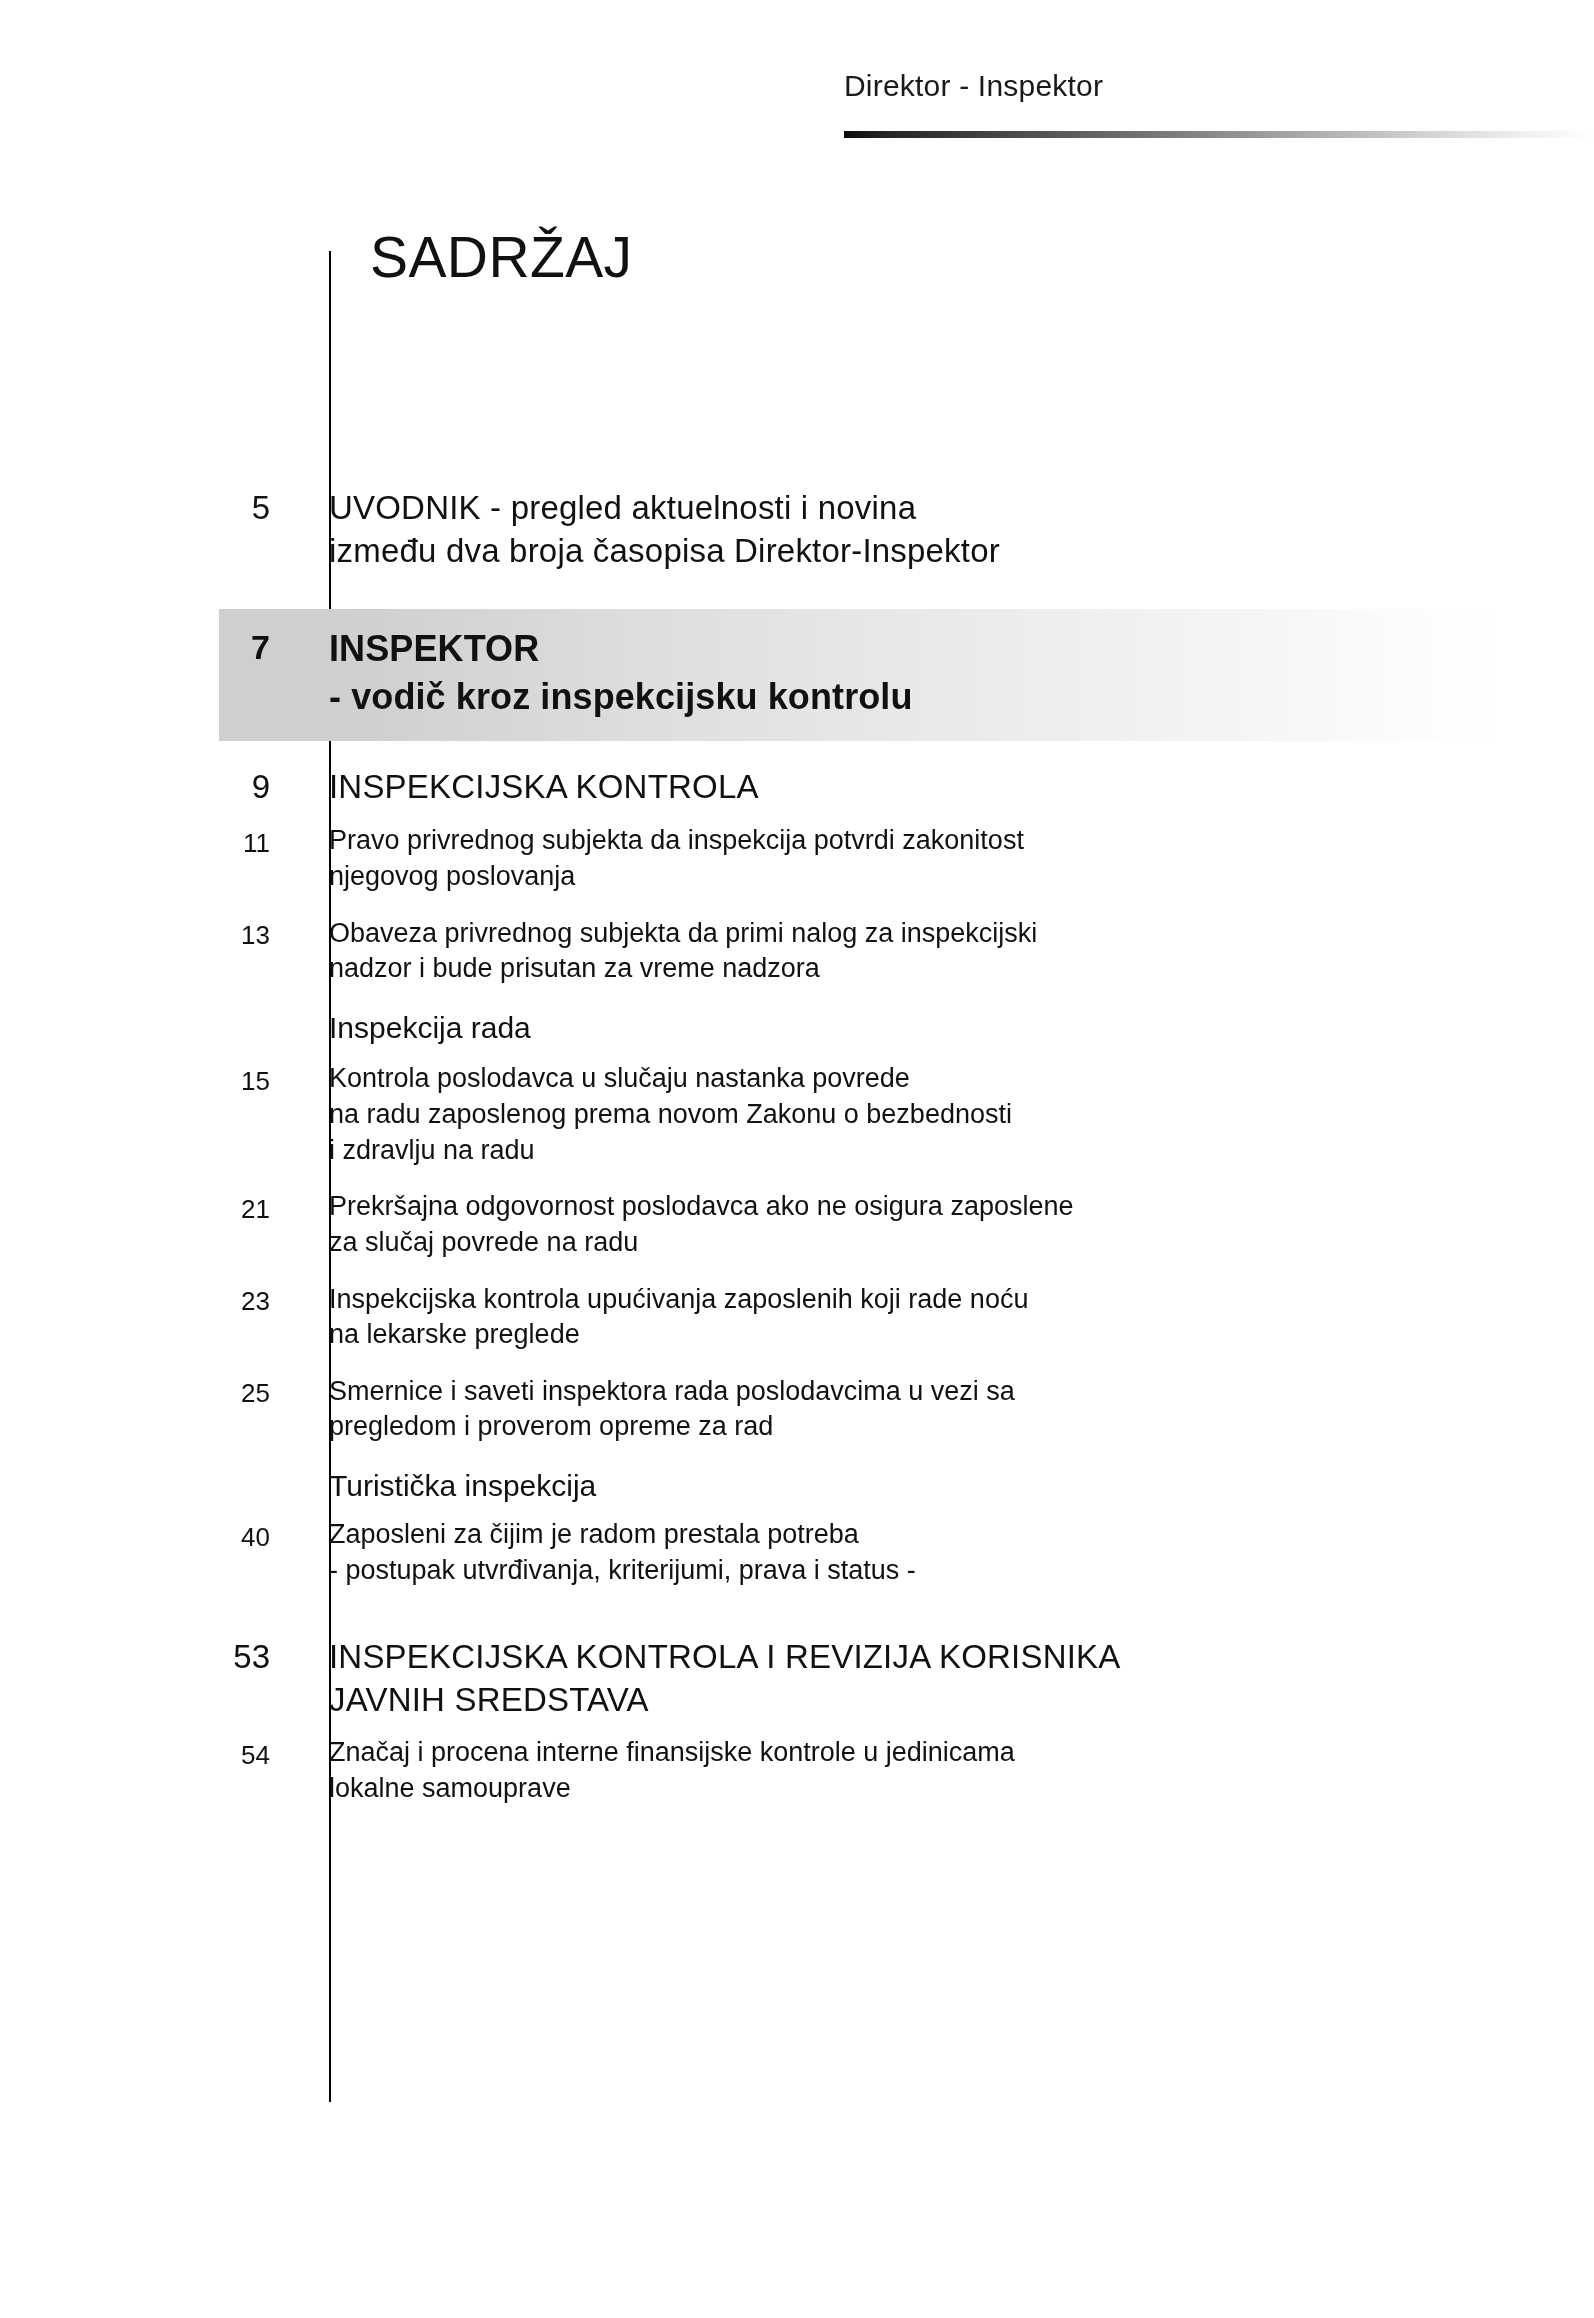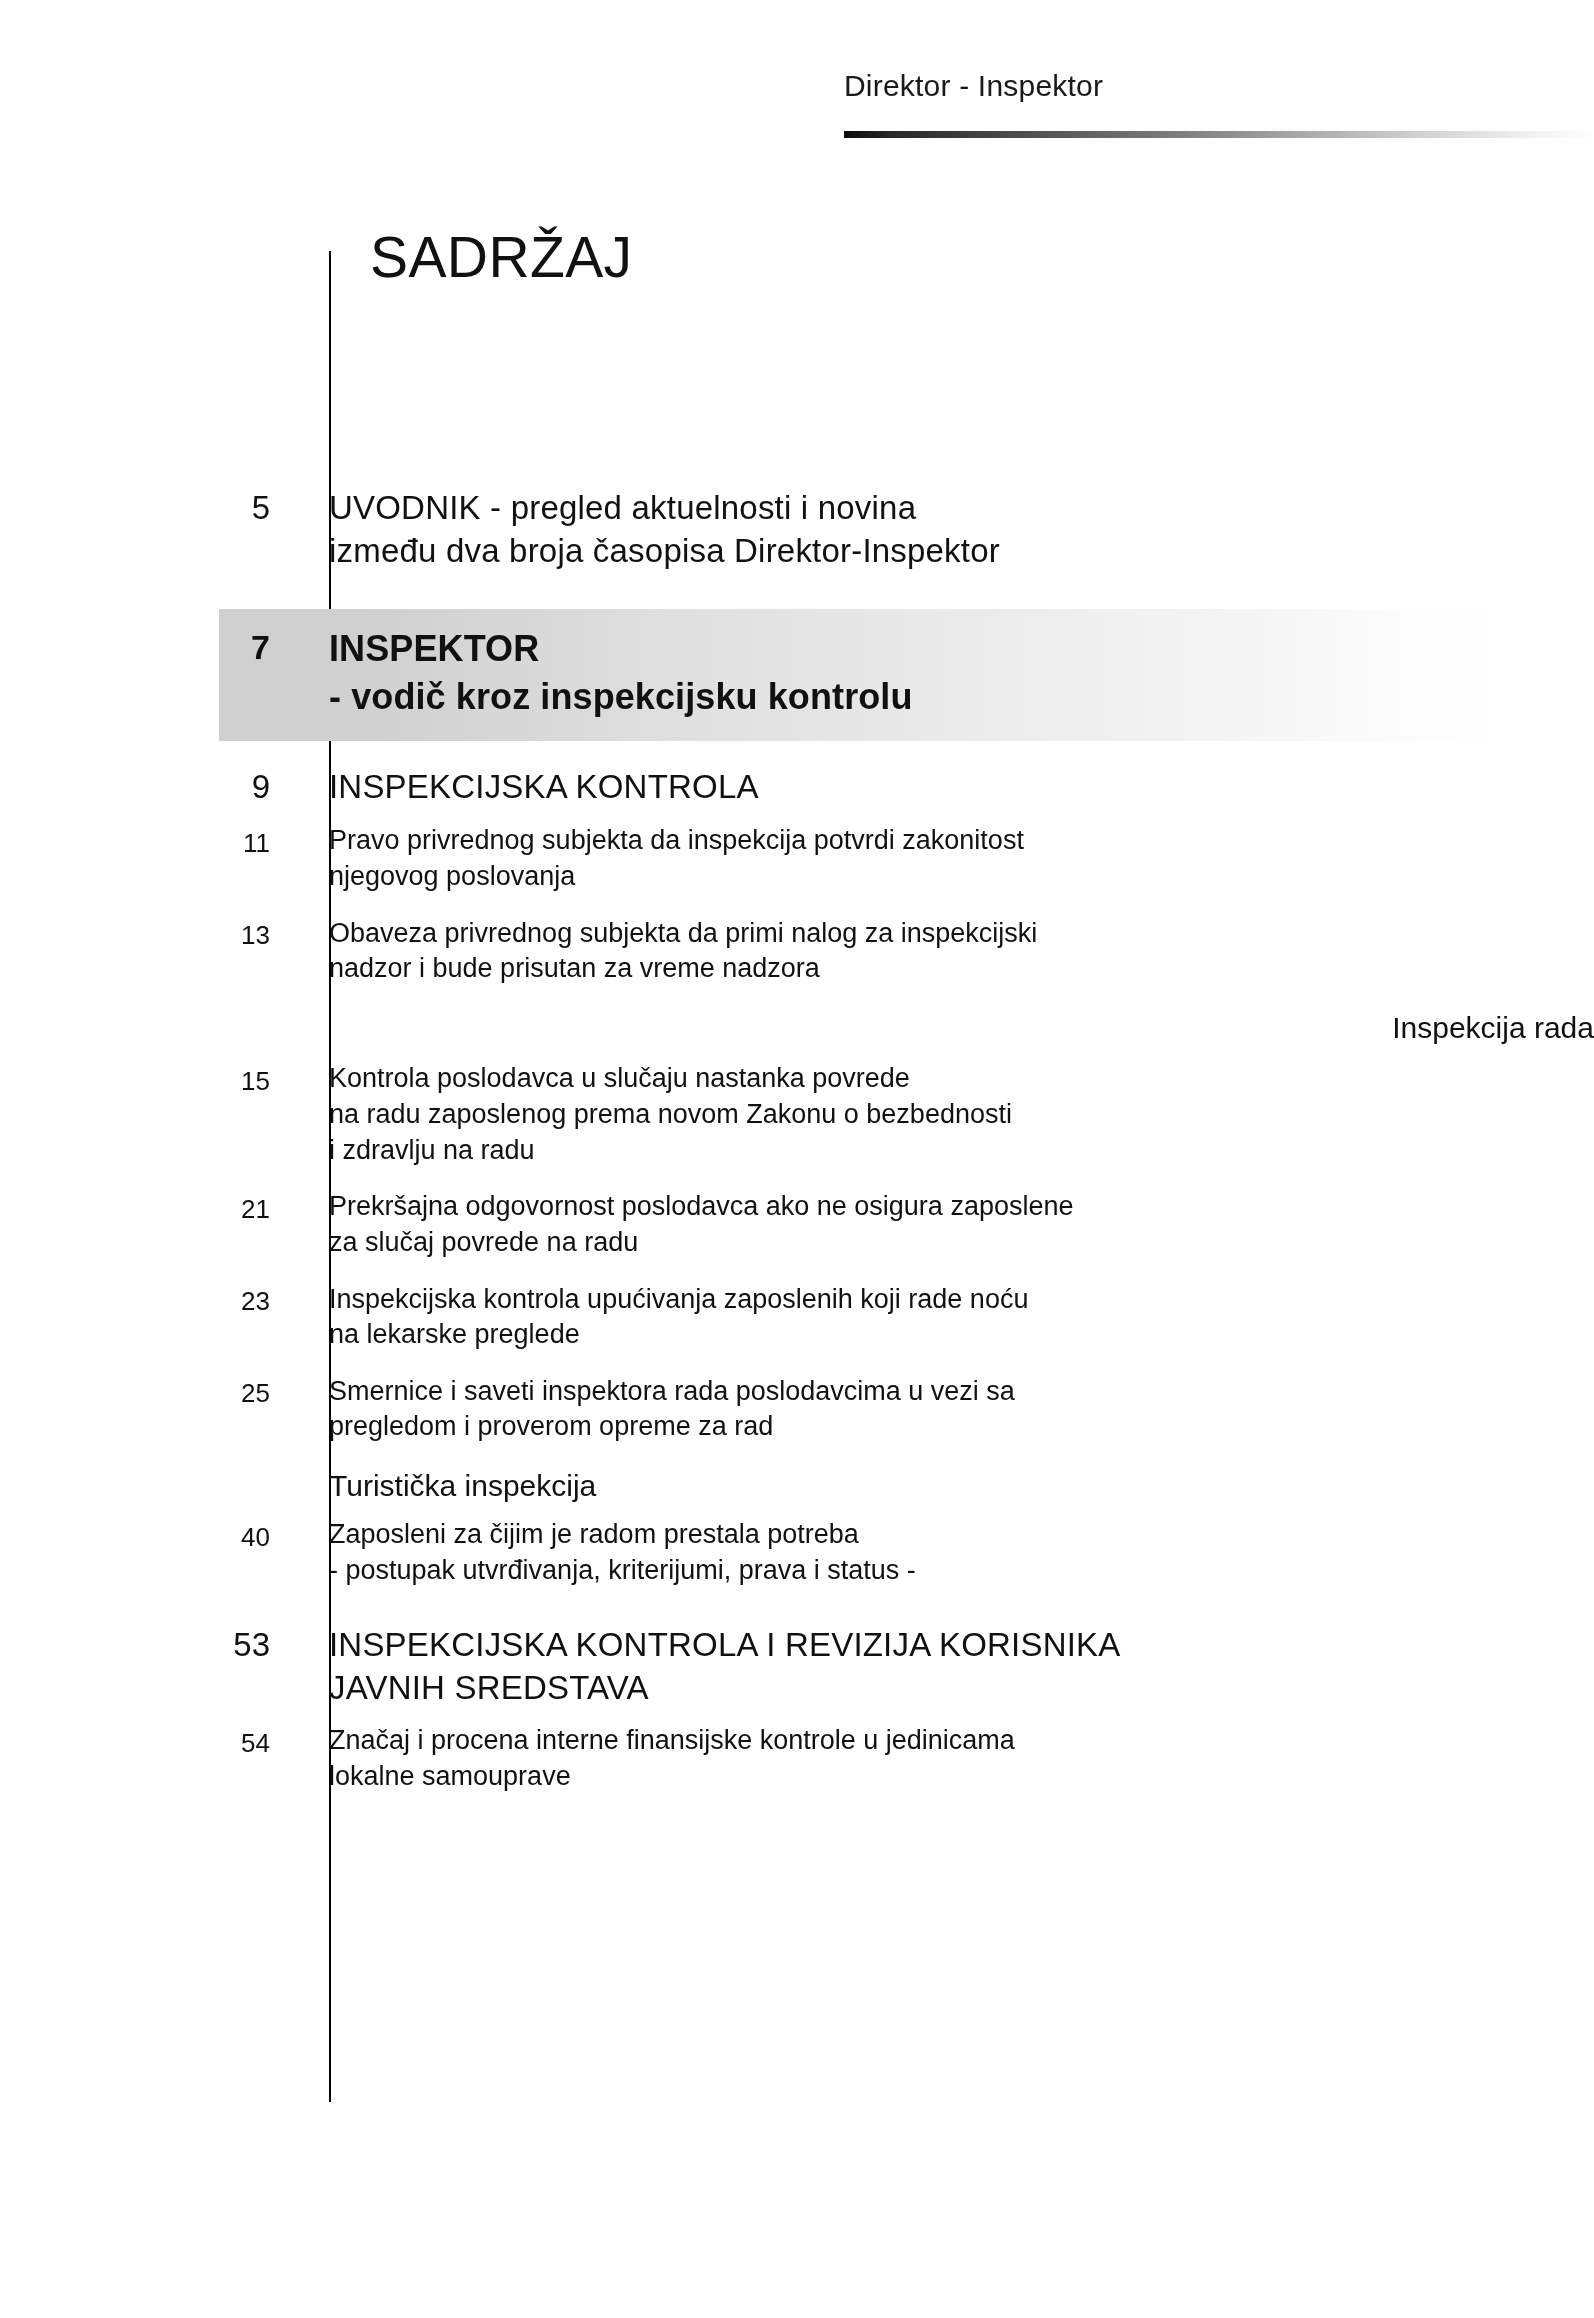--- a/index.html
+++ b/index.html
@@ -163,21 +163,21 @@
     <div class="toc-row lvl-item">
       <div class="num">11</div>
       <div class="txt">Pravo privrednog subjekta da inspekcija potvrdi zakonitost
 njegovog poslovanja</div>
     </div>
     <div class="toc-row lvl-item">
       <div class="num">13</div>
       <div class="txt">Obaveza privrednog subjekta da primi nalog za inspekcijski
 nadzor i bude prisutan za vreme nadzora</div>
     </div>
-    <div class="toc-row lvl-sub" style="margin-top: 14.7px; margin-bottom: 14.7px; text-align: right;">
+    <div class="toc-row lvl-sub" style="margin-top: 14.7px; margin-bottom: 14.7px;">
       <div class="num"></div>
       <div class="txt">Inspekcija rada</div>
     </div>
     <div class="toc-row lvl-item">
       <div class="num">15</div>
       <div class="txt">Kontrola poslodavca u slučaju nastanka povrede
 na radu zaposlenog prema novom Zakonu o bezbednosti
 i zdravlju na radu</div>
     </div>
     <div class="toc-row lvl-item">
@@ -197,21 +197,21 @@
     </div>
     <div class="toc-row lvl-sub" style="margin-top: 14.7px; margin-bottom: 12px;">
       <div class="num"></div>
       <div class="txt">Turistička inspekcija</div>
     </div>
     <div class="toc-row lvl-item">
       <div class="num">40</div>
       <div class="txt">Zaposleni za čijim je radom prestala potreba
 - postupak utvrđivanja, kriterijumi, prava i status -</div>
     </div>
-    <div class="toc-row lvl-section" style="margin-top: 36px; margin-bottom: 13px;">
+    <div class="toc-row lvl-section" style="margin-top: 48px; margin-bottom: 13px;">
       <div class="num">53</div>
       <div class="txt">INSPEKCIJSKA KONTROLA I REVIZIJA KORISNIKA
 JAVNIH SREDSTAVA</div>
     </div>
     <div class="toc-row lvl-item">
       <div class="num">54</div>
       <div class="txt">Značaj i procena interne finansijske kontrole u jedinicama
 lokalne samouprave</div>
     </div>
   </div>

